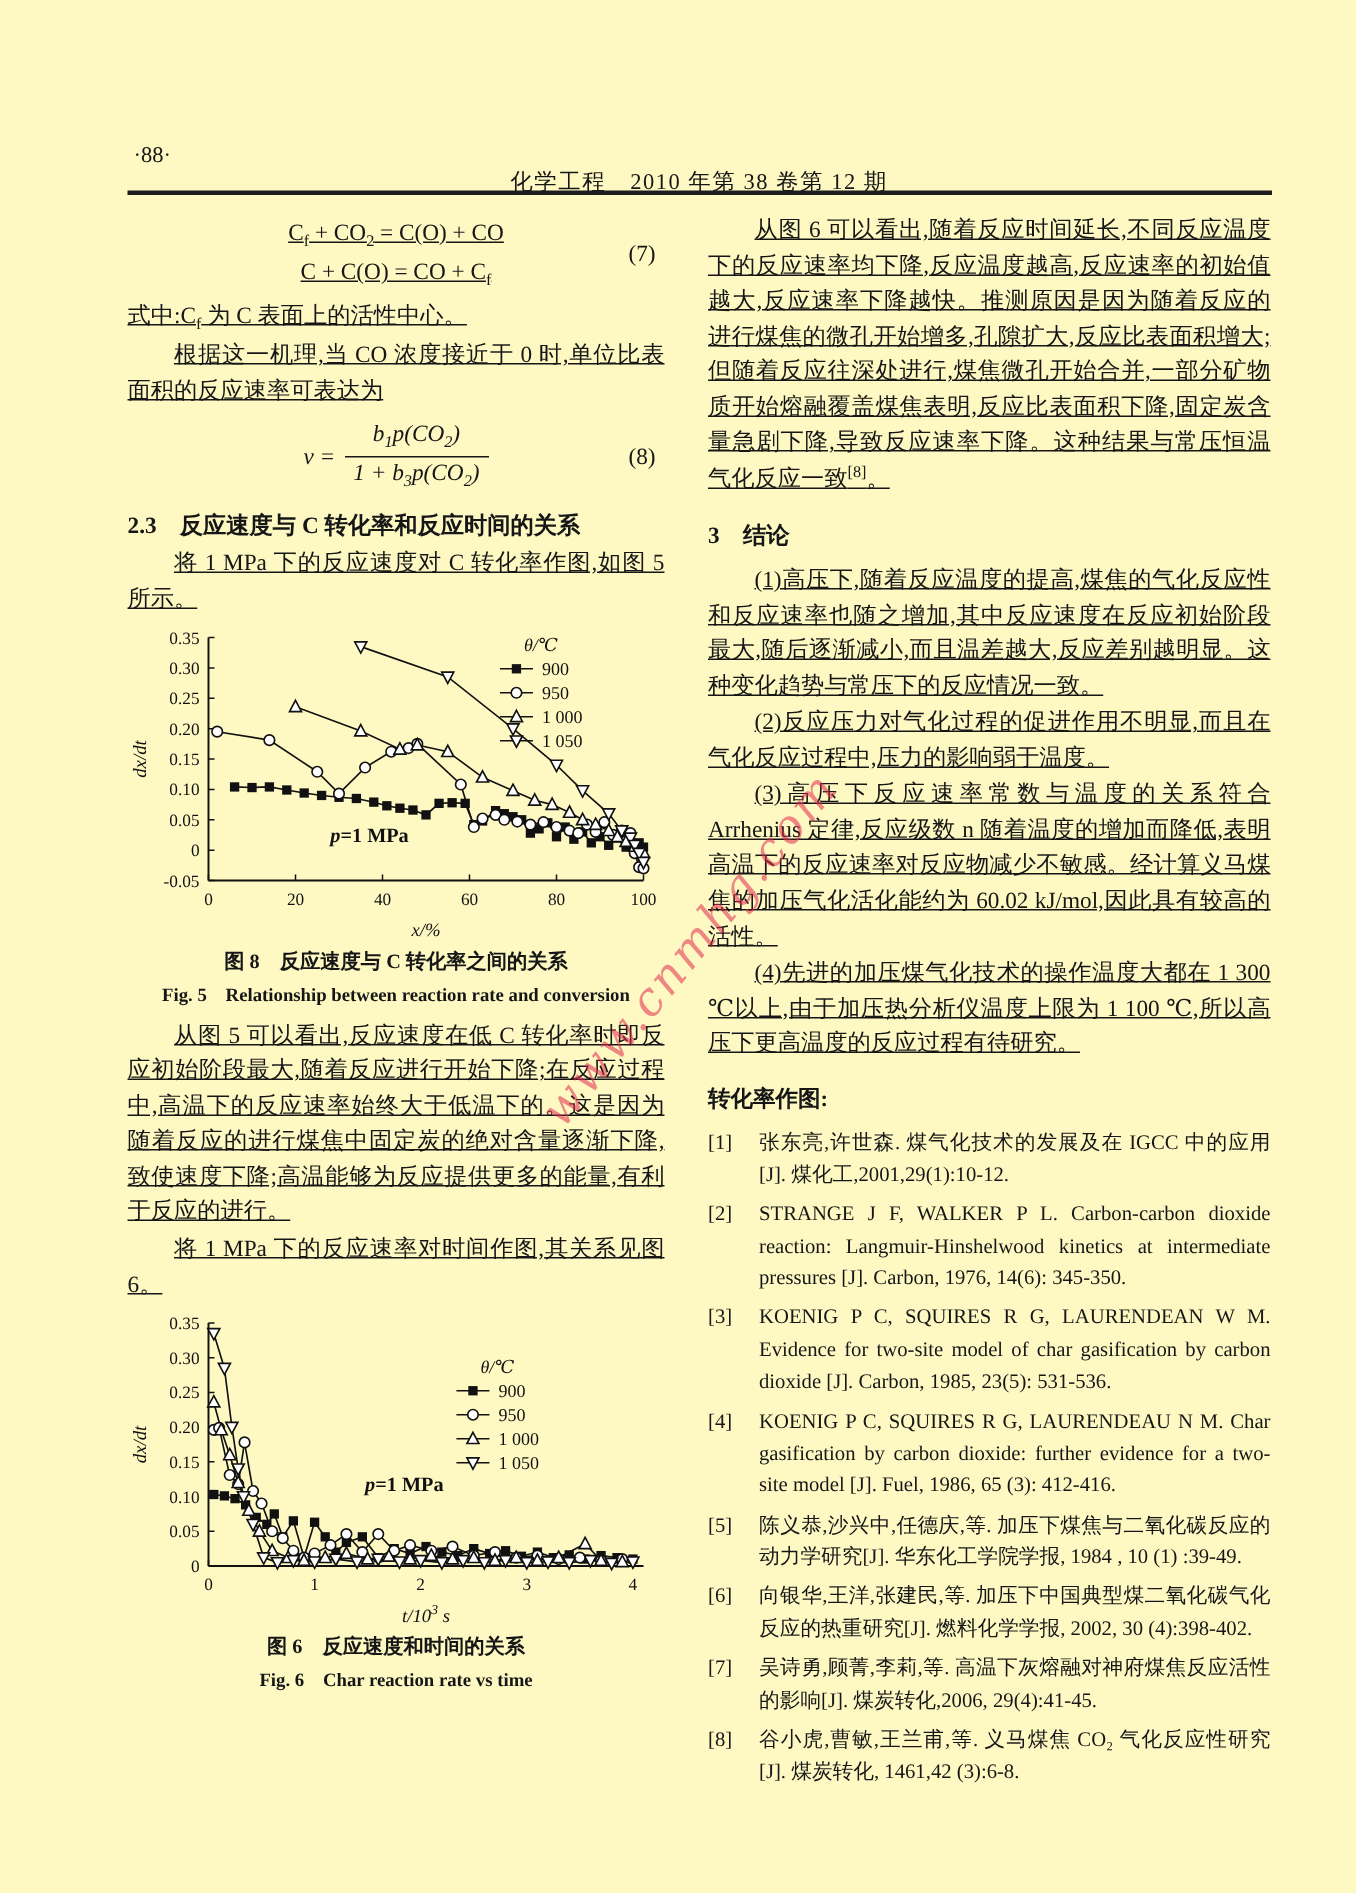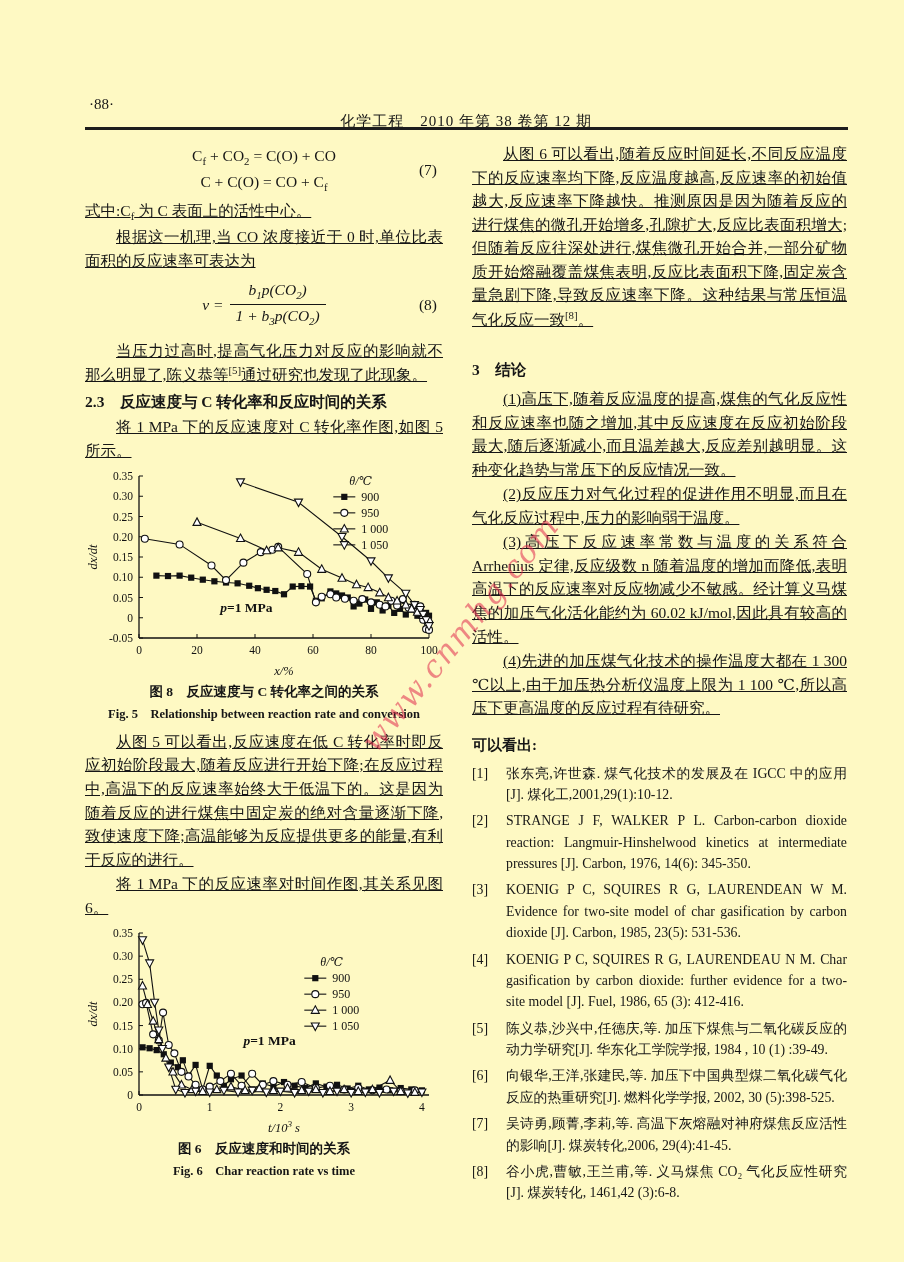--- a/index.html
+++ b/index.html
@@ -13,21 +13,21 @@
   
   #content{position:absolute;top:142px;left:85px;width:762px;display:flex;gap:29px;}
   .col{width:358px;font-size:15.5px;line-height:1.52;text-align:justify;}
   .col.right{width:375px;}
   .para{text-indent:2em;margin:0 0 1px 0;text-decoration:underline;}
   .noindent{text-indent:0;}
   sup{font-size:70%;} sub{font-size:70%;}
   .sec-head{font-weight:bold;margin:3px 0 2px 0;}
   
   .eq-block{text-align:center;position:relative;margin:2px 0 2px 0;}
-  .eq-line{line-height:1.6;}
+  .eq-line{line-height:1.6;text-decoration:underline;}
   .eq-tag{position:absolute;right:6px;top:50%;transform:translateY(-50%);}
   .eq-row{position:relative;display:flex;align-items:center;justify-content:center;margin:6px 0 8px 0;min-height:52px;}
   .eq-lhs{font-style:italic;margin-right:6px;}
   .frac{display:inline-block;text-align:center;vertical-align:middle;font-style:italic;line-height:1.35;}
   .frac .num{display:block;padding:0 6px 1px 6px;border-bottom:1.3px solid #161616;}
   .frac .den{display:block;padding:1px 6px 0 6px;}
   
   .figure{margin:6px 0 2px 0;}
   .figure svg{display:block;}
   .cap-cn{font-weight:bold;font-size:13.5px;text-align:center;margin-top:2px;}
@@ -72,21 +72,20 @@
 
       <div class="eq-row">
         <span class="eq-lhs">v =</span>
         <span class="frac">
           <span class="num">b<sub>1</sub>p(CO<sub>2</sub>)</span>
           <span class="den">1 + b<sub>3</sub>p(CO<sub>2</sub>)</span>
         </span>
         <span class="eq-tag">(8)</span>
       </div>
 
-      <p class="para">当压力过高时,提高气化压力对反应的影响就不那么明显了,陈义恭等<sup>[5]</sup>通过研究也发现了此现象。</p>
 
       <div class="sec-head">2.3　反应速度与 C 转化率和反应时间的关系</div>
       <p class="para">将 1 MPa 下的反应速度对 C 转化率作图,如图 5 所示。</p>
 
       <div class="figure">
         <svg id="fig5-svg" width="356" height="212" viewBox="0 0 356 212">
             <line x1="54" y1="8" x2="54" y2="170" stroke="#111" stroke-width="1.3"></line>
             <line x1="54" y1="170" x2="344" y2="170" stroke="#111" stroke-width="1.3"></line>
             <line x1="54" y1="170" x2="58" y2="170" stroke="#111" stroke-width="1"></line>
             <text x="48" y="174" text-anchor="end" font-size="11.5"><tspan>-0.05</tspan></text>
@@ -404,28 +403,28 @@
         <div class="cap-cn">图 6　反应速度和时间的关系</div>
         <div class="cap-en">Fig. 6　Char reaction rate vs time</div>
       </div>
 
     </div>
 
     <div class="col right">
 
       <p class="para">从图 6 可以看出,随着反应时间延长,不同反应温度下的反应速率均下降,反应温度越高,反应速率的初始值越大,反应速率下降越快。推测原因是因为随着反应的进行煤焦的微孔开始增多,孔隙扩大,反应比表面积增大;但随着反应往深处进行,煤焦微孔开始合并,一部分矿物质开始熔融覆盖煤焦表明,反应比表面积下降,固定炭含量急剧下降,导致反应速率下降。这种结果与常压恒温气化反应一致<sup>[8]</sup>。</p>
 
-      <div class="sec-head" style="margin-top:26px;margin-bottom:6px;">3　结论</div>
+      <div class="sec-head" style="margin-top:14px;margin-bottom:6px;">3　结论</div>
 
       <p class="para">(1)高压下,随着反应温度的提高,煤焦的气化反应性和反应速率也随之增加,其中反应速度在反应初始阶段最大,随后逐渐减小,而且温差越大,反应差别越明显。这种变化趋势与常压下的反应情况一致。</p>
       <p class="para">(2)反应压力对气化过程的促进作用不明显,而且在气化反应过程中,压力的影响弱于温度。</p>
       <p class="para">(3)高压下反应速率常数与温度的关系符合 Arrhenius 定律,反应级数 n 随着温度的增加而降低,表明高温下的反应速率对反应物减少不敏感。经计算义马煤焦的加压气化活化能约为 60.02 kJ/mol,因此具有较高的活性。</p>
       <p class="para">(4)先进的加压煤气化技术的操作温度大都在 1 300 ℃以上,由于加压热分析仪温度上限为 1 100 ℃,所以高压下更高温度的反应过程有待研究。</p>
 
-      <div class="refs-head">可以看出:</div>
+      <div class="refs-head">转化率作图:</div>
 
       <div>
         <div class="ref">
           <span class="lab">[1]</span>
           <span class="txt">张东亮,许世森. 煤气化技术的发展及在 IGCC 中的应用[J]. 煤化工,2001,29(1):10-12.</span>
         </div>
         <div class="ref">
           <span class="lab">[2]</span>
           <span class="txt">STRANGE J F, WALKER P L. Carbon-carbon dioxide reaction: Langmuir-Hinshelwood kinetics at intermediate pressures [J]. Carbon, 1976, 14(6): 345-350.</span>
         </div>
@@ -436,21 +435,21 @@
         <div class="ref">
           <span class="lab">[4]</span>
           <span class="txt">KOENIG P C, SQUIRES R G, LAURENDEAU N M. Char gasification by carbon dioxide: further evidence for a two-site model [J]. Fuel, 1986, 65 (3): 412-416.</span>
         </div>
         <div class="ref">
           <span class="lab">[5]</span>
           <span class="txt">陈义恭,沙兴中,任德庆,等. 加压下煤焦与二氧化碳反应的动力学研究[J]. 华东化工学院学报, 1984 , 10 (1) :39-49.</span>
         </div>
         <div class="ref">
           <span class="lab">[6]</span>
-          <span class="txt">向银华,王洋,张建民,等. 加压下中国典型煤二氧化碳气化反应的热重研究[J]. 燃料化学学报, 2002, 30 (5):398-525.</span>
+          <span class="txt">向银华,王洋,张建民,等. 加压下中国典型煤二氧化碳气化反应的热重研究[J]. 燃料化学学报, 2002, 30 (4):398-402.</span>
         </div>
         <div class="ref">
           <span class="lab">[7]</span>
           <span class="txt">吴诗勇,顾菁,李莉,等. 高温下灰熔融对神府煤焦反应活性的影响[J]. 煤炭转化,2006, 29(4):41-45.</span>
         </div>
         <div class="ref">
           <span class="lab">[8]</span>
           <span class="txt">谷小虎,曹敏,王兰甫,等. 义马煤焦 CO₂ 气化反应性研究[J]. 煤炭转化, 1461,42 (3):6-8.</span>
         </div>
       </div>

